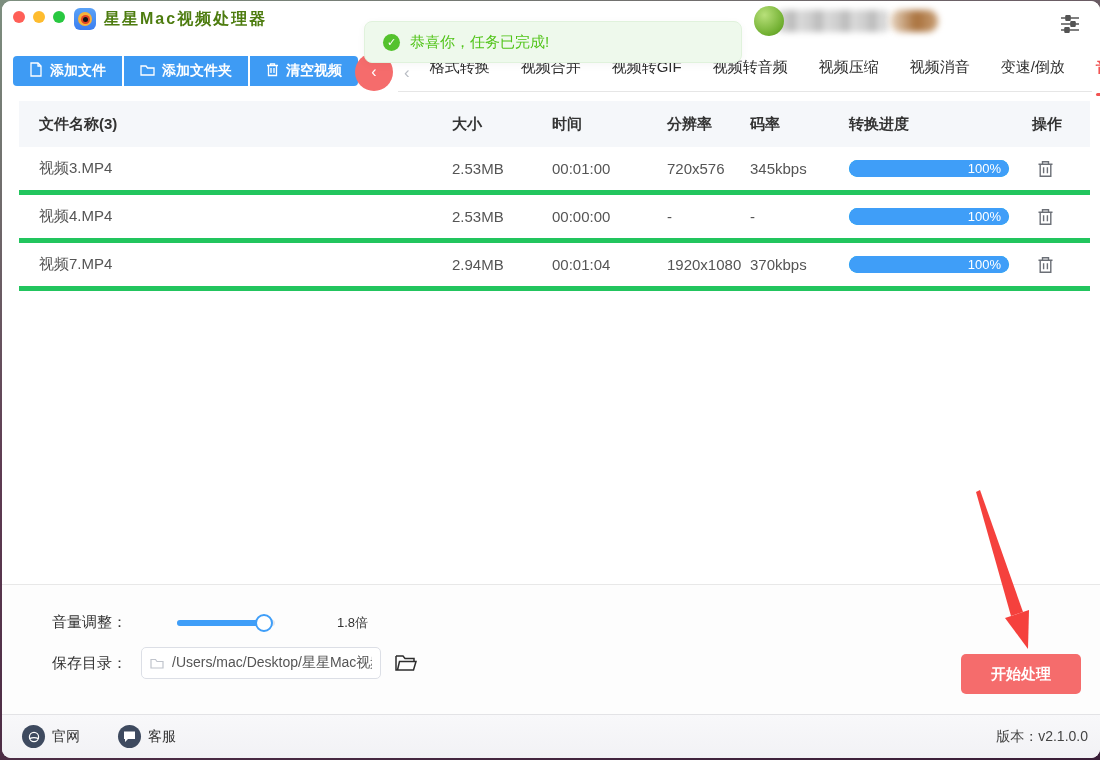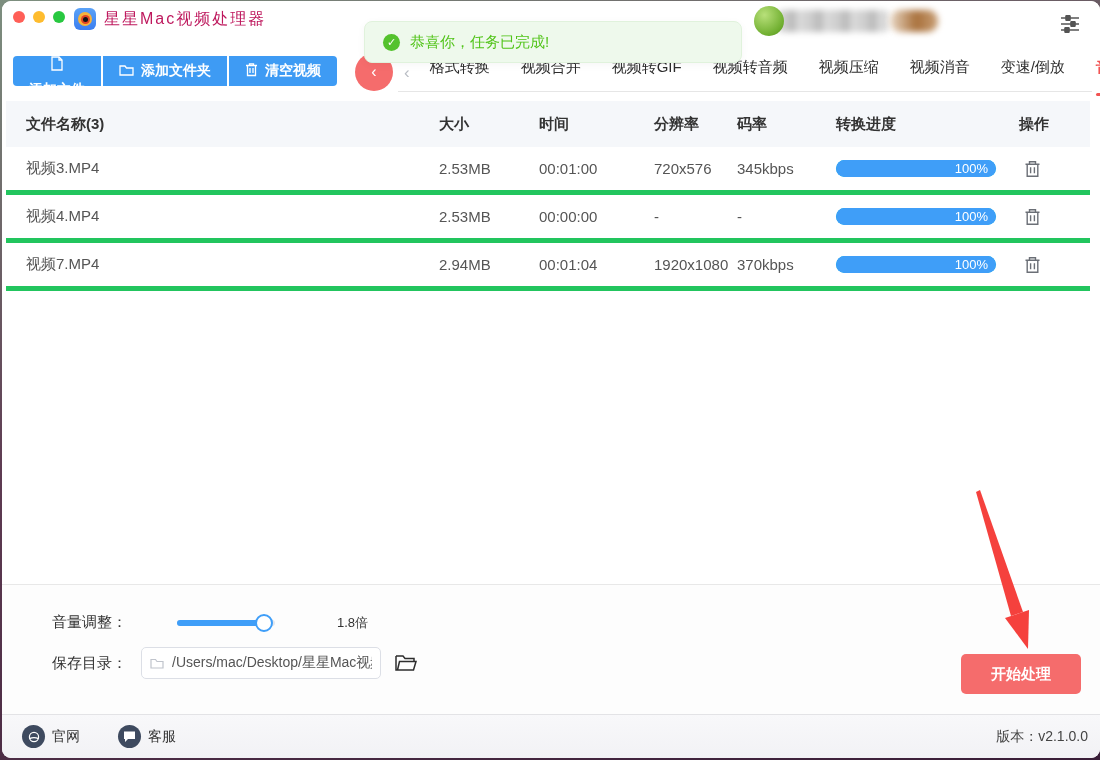--- a/index.html
+++ b/index.html
@@ -21,35 +21,35 @@
   .t-green { left:51px; background:#28c840; }
   .app-id { position:absolute; left:72px; top:7px; display:flex; align-items:center; gap:8px; }
   .app-icon { width:22px; height:22px; border-radius:6px;
     background:linear-gradient(180deg,#5aa2f7,#3b7ef0);
     display:flex; align-items:center; justify-content:center; }
   .app-icon .lens { width:14px; height:14px; border-radius:50%; background:#f6b33c;
     display:flex; align-items:center; justify-content:center; }
   .app-icon .lens-in { width:9px; height:9px; border-radius:50%; background:#e04426;
     display:flex; align-items:center; justify-content:center; }
   .app-icon .lens-core { width:5px; height:5px; border-radius:50%; background:#141414; }
-  .app-title { font-size:16px; font-weight:normal; color:#be185d; letter-spacing:2px; }
+  .app-title { font-size:16px; font-weight:bold; color:#4d7c0f; letter-spacing:2px; }
   .user-badge { position:absolute; right:162px; top:5px; height:30px; display:flex; align-items:center; }
   .avatar { width:30px; height:30px; border-radius:50%;
     background:radial-gradient(circle at 35% 30%,#b8e07a,#6fae2f 70%,#4c8a1e); z-index:2; }
   .blur-strip { height:22px; filter:blur(3px); border-radius:4px; }
   .blur-gray { width:110px; margin-left:-6px;
     background:repeating-linear-gradient(90deg,#cfcfcf 0 9px,#bdbdbd 9px 18px,#d8d8d8 18px 27px); }
   .blur-brown { width:48px; margin-left:2px; border-radius:10px;
     background:linear-gradient(90deg,#e8d7c4,#a9713c 55%,#c9a077); }
   .settings-btn { position:absolute; right:18px; top:11px; width:24px; height:24px; cursor:pointer; }
   
   .toolbar { position:absolute; left:11px; top:55px; display:flex; gap:2px; }
   .tb-btn { background:#3e9bf4; color:#fff; font-size:14px; font-weight:bold;
     height:30px; padding:0 16px; display:flex; align-items:center; gap:7px; border:none; }
-  .tb-btn:first-child { border-radius:4px 0 0 4px;flex-direction:column; }
+  .tb-btn:first-child { border-radius:4px 0 0 4px; }
   .tb-btn:last-child { border-radius:0 4px 4px 0; }
   
   .tabstrip { position:absolute; left:396px; right:8px; top:54px; height:37px;
     display:flex; align-items:center; border-bottom:1px solid #e6e6e6; }
   .tab-chevron { color:#b9bdc4; font-size:17px; padding:0 6px; cursor:pointer; }
   .tabs { display:flex; gap:31px; margin-left:14px; }
   .tab { font-size:15px; color:#2d2d2d; cursor:pointer; position:relative;
     padding-bottom:19px; top:4px; white-space:nowrap; }
   .tab.active { color:#f25352; font-weight:bold; }
   .tab.active::after { content:""; position:absolute; left:0; right:0; bottom:0;
@@ -59,21 +59,21 @@
     justify-content:center; font-size:16px; z-index:5; cursor:pointer; }
   
   .toast { position:absolute; left:362px; top:20px; width:378px; height:42px; z-index:20;
     background:#eef9ec; border:1px solid #e0f2dc; border-radius:8px;
     display:flex; align-items:center; gap:10px; padding:0 18px;
     box-shadow:0 2px 8px rgba(0,0,0,0.04); }
   .toast-check { width:17px; height:17px; border-radius:50%; background:#54c22d;
     color:#fff; font-size:11px; display:flex; align-items:center; justify-content:center; }
   .toast-text { color:#52c41a; font-size:15px; }
   
-  .table { position:absolute; left:4px; right:10px; top:100px; }
+  .table { position:absolute; left:17px; right:10px; top:100px; }
   .trow, .thead {
     display:grid;
     grid-template-columns:413px 100px 115px 83px 99px 183px 1fr;
     align-items:center; padding-left:20px;
   }
   .thead { height:46px; background:#f5f7fa; font-weight:bold; font-size:15px; color:#333; }
   .trow { height:48px; border-bottom:5px solid #22c55e; font-size:15px; color:#555; }
   .progress-track { width:160px; height:17px; border-radius:9px; background:#0ea5e9; overflow:hidden; }
   .progress-fill { height:100%; background:#3f9ef8; border-radius:9px; color:#fff;
     font-size:13px; display:flex; align-items:center; justify-content:flex-end; padding-right:8px; }

